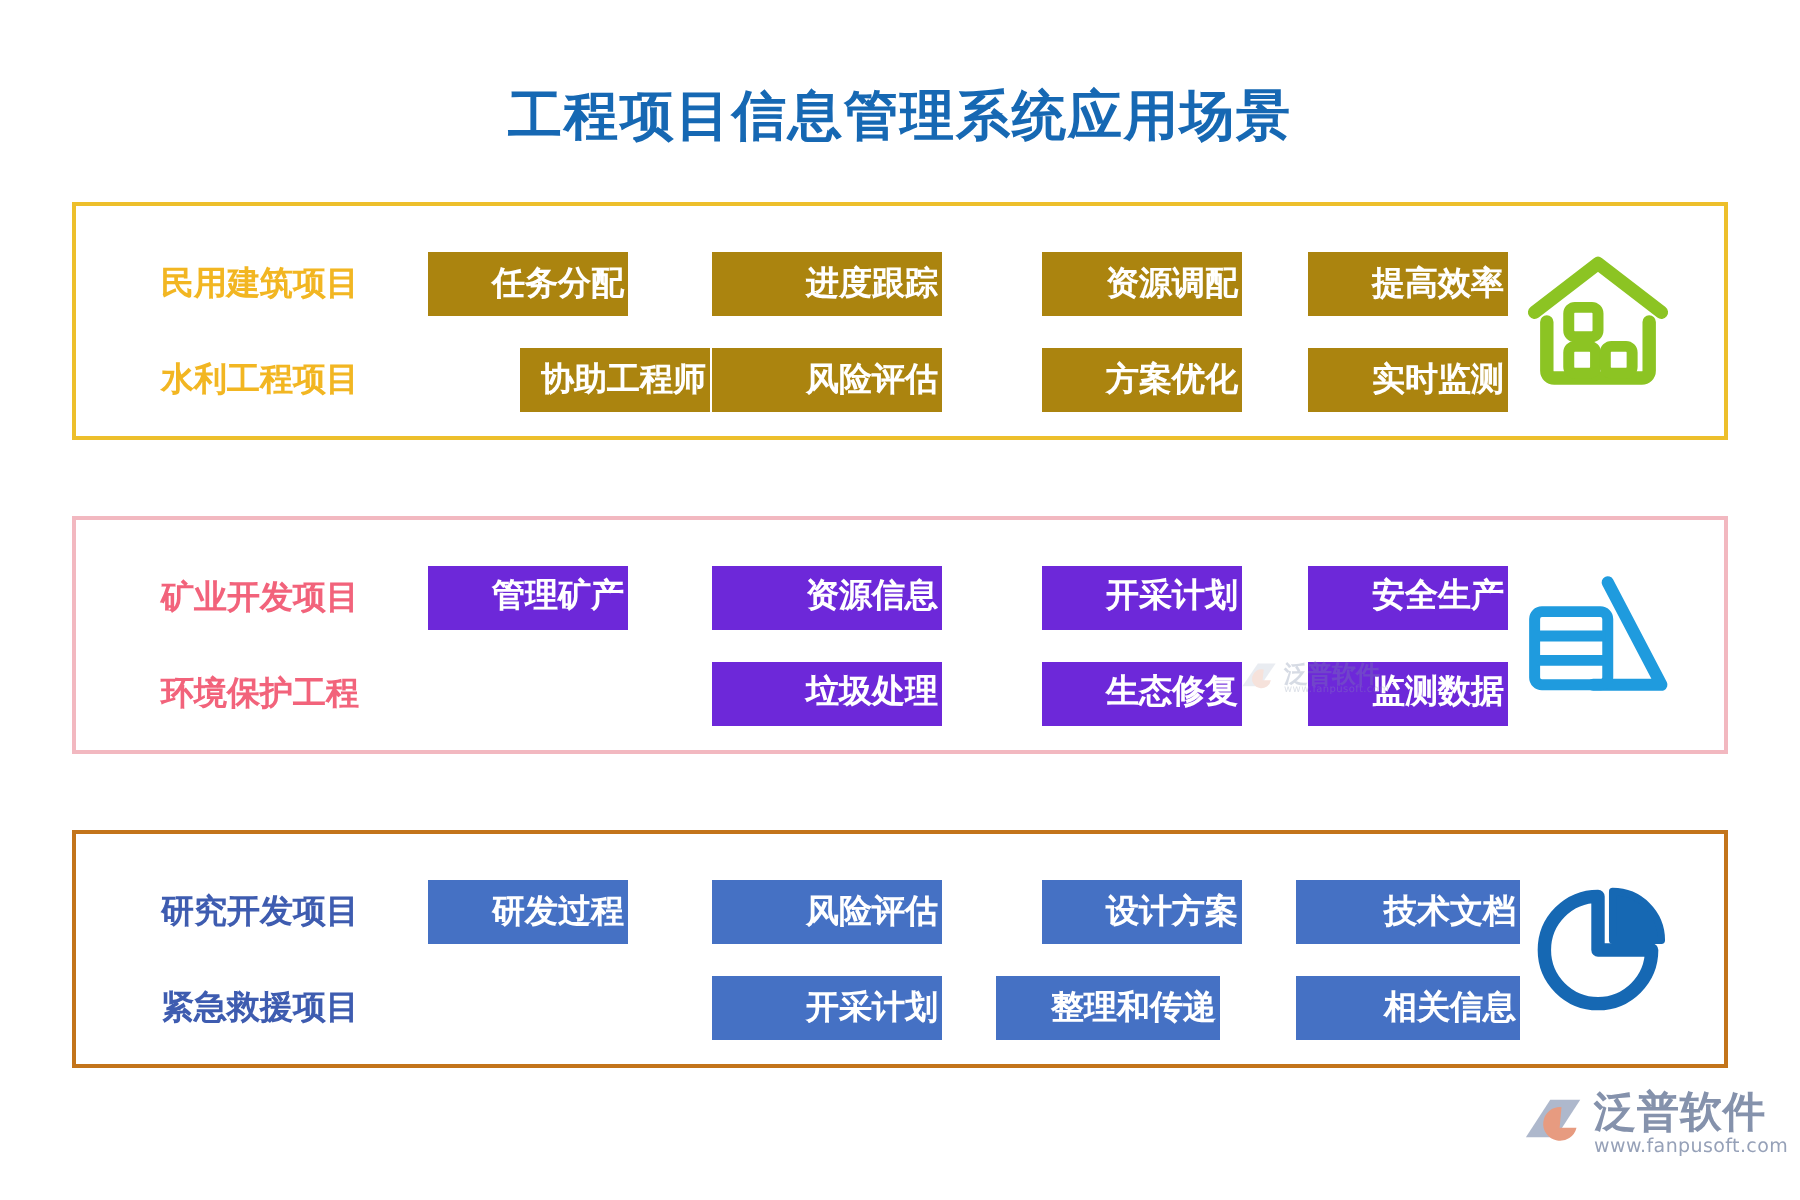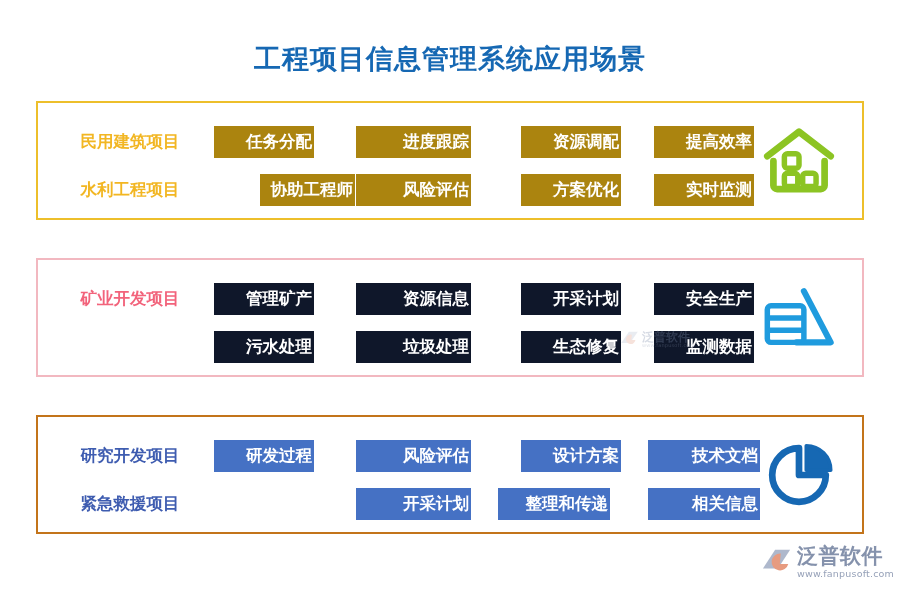--- a/index.html
+++ b/index.html
@@ -93,21 +93,21 @@
     line-height: 32px;
     text-align: right;
     color: #ffffff;
     font-size: 16.5px;
     font-weight: bold;
     white-space: nowrap;
     box-sizing: border-box;
     padding: 0 2px;
   }
   .s1 .tag { background: #AB840F; }
-  .s2 .tag { background: #0f172a; }
+  .s2 .tag { background: #6d28d9; font-family: Liberation Mono, monospace; }
   .s3 .tag { background: #4571C4; }
 
   
   .c1 { left: 176px; width: 100px; }
   .c2 { left: 318px; width: 115px; }
   .c3 { left: 483px; width: 100px; }
   .c4 { left: 616px; width: 100px; }
 
   .c1.wide { left: 182px; width: 95px; margin-left: 40px; }
   .c3.wide { left: 460px; width: 112px; }
@@ -232,21 +232,21 @@
 
       <div class="row r1">
         <div class="cat-label">矿业开发项目</div>
         <div class="tag c1">管理矿产</div>
         <div class="tag c2">资源信息</div>
         <div class="tag c3">开采计划</div>
         <div class="tag c4">安全生产</div>
       </div>
 
       <div class="row r2">
-        <div class="tag c1">污水处理</div>
+        <div class="cat-label">环境保护工程</div>
         <div class="tag c2">垃圾处理</div>
         <div class="tag c3">生态修复</div>
         <div class="tag c4">监测数据</div>
       </div>
 
       <div class="icon-slot">
         <svg viewBox="0 0 64 64" fill="none" xmlns="http://www.w3.org/2000/svg">
           <path d="M36 10 L58 52 L30 52" stroke="#1F9BDE" stroke-width="5" stroke-linecap="round" stroke-linejoin="round"></path>
           <rect x="6" y="22" width="30" height="30" rx="3" stroke="#1F9BDE" stroke-width="4.5"></rect>
           <line x1="7" y1="32" x2="35" y2="32" stroke="#1F9BDE" stroke-width="4.5"></line>

